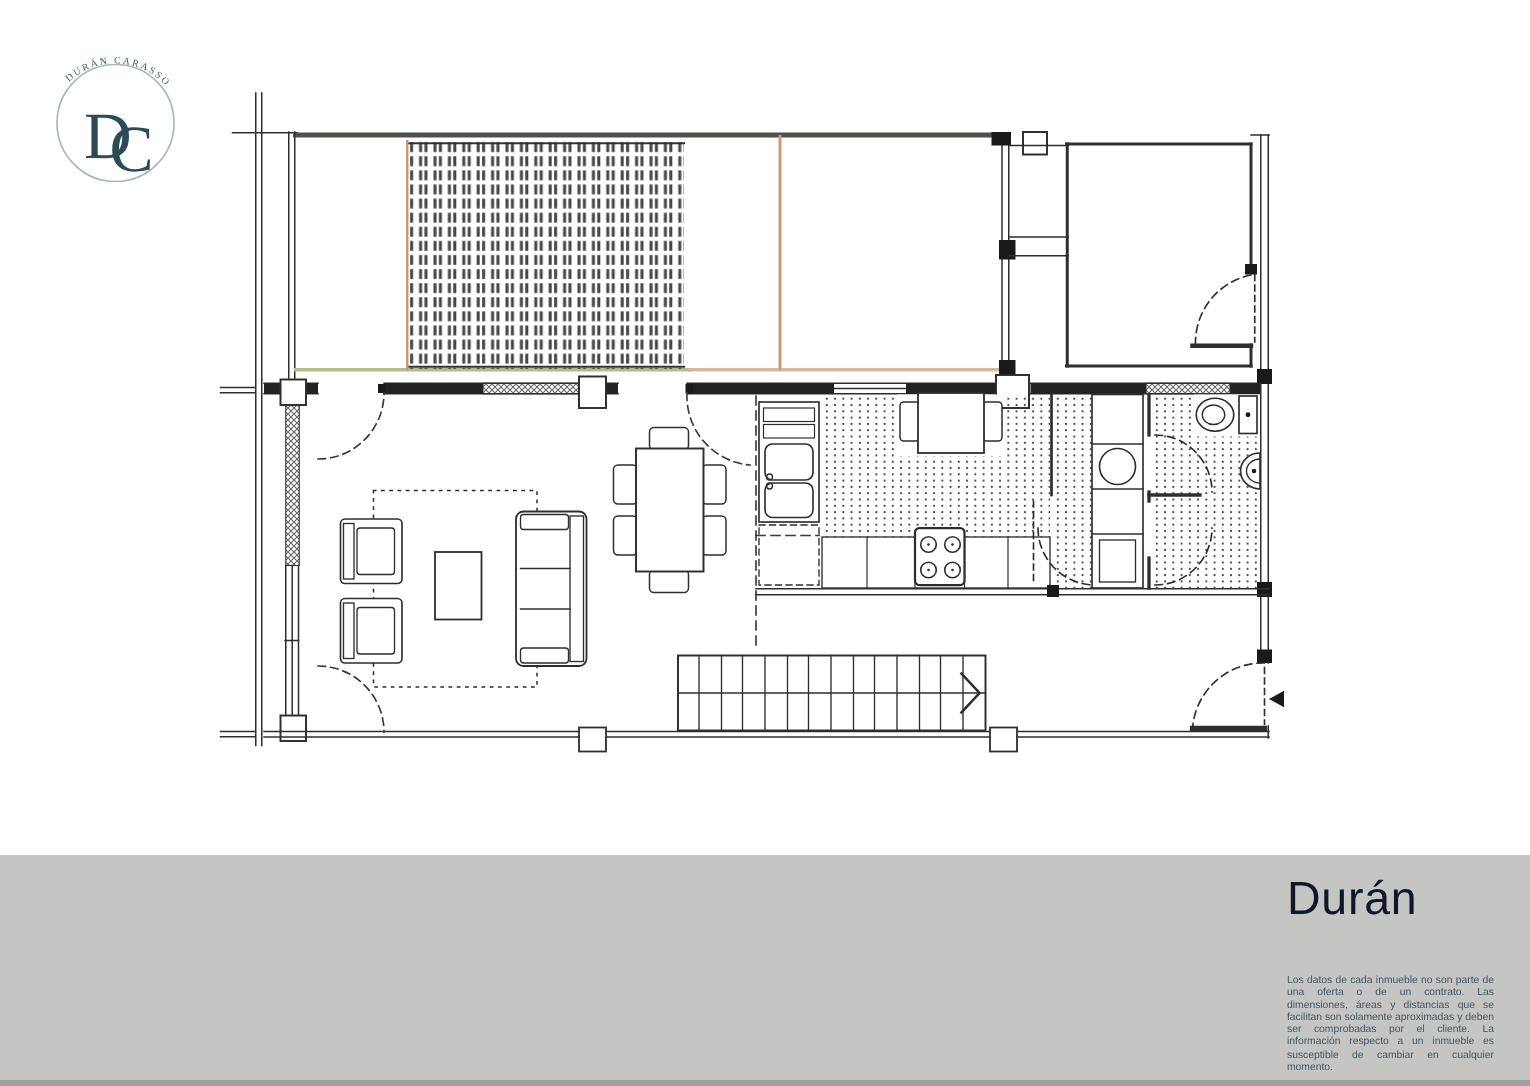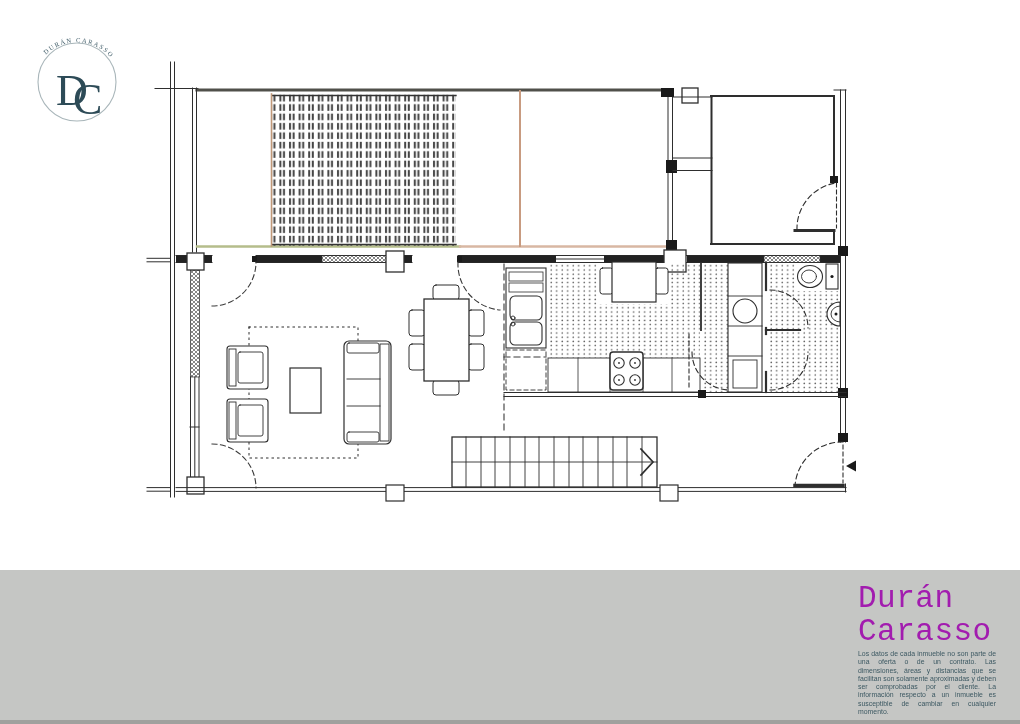--- a/index.html
+++ b/index.html
@@ -12,22 +12,22 @@
   .footer-bar{
     position:absolute;left:0;top:570px;width:1020px;height:150px;
     background:#c5c6c4;
   }
   .footer-edge{
     position:absolute;left:0;top:720px;width:1020px;height:4px;
     background:#a0a19e;
   }
   .brand-block{
     position:absolute;left:858px;top:582px;width:160px;
-    font-family:Liberation Mono, monospace;
-    color:#a21caf;font-size:31px;line-height:33px;letter-spacing:0.5px;
+    font-family:Liberation Sans, sans-serif;
+    color:#0f172a;font-size:31px;line-height:33px;letter-spacing:0.5px;
   }
   .disclaimer{
     position:absolute;left:858px;top:650px;width:138px;
     font-size:6.9px;line-height:8.3px;color:#3c5862;
     text-align:justify;margin:0;
   }
   svg{display:block;}
 </style>
 </head>
 <body>
@@ -290,15 +290,14 @@
     <path d="M 212 444 A 44 44 0 0 1 256 488"></path>
     <path d="M 458 262 A 46 46 0 0 0 500 310"></path>
   </g>
 </svg>
 </div>
 
 <div class="footer-bar"></div>
 <div class="footer-edge"></div>
 <div class="brand-block">
   <div>Durán</div>
-  <div>Carasso</div>
 </div>
 <p class="disclaimer">Los datos de cada inmueble no son parte de una oferta o de un contrato. Las dimensiones, áreas y distancias que se facilitan son solamente aproximadas y deben ser comprobadas por el cliente. La información respecto a un inmueble es susceptible de cambiar en cualquier momento.</p>
 
 </body></html>

